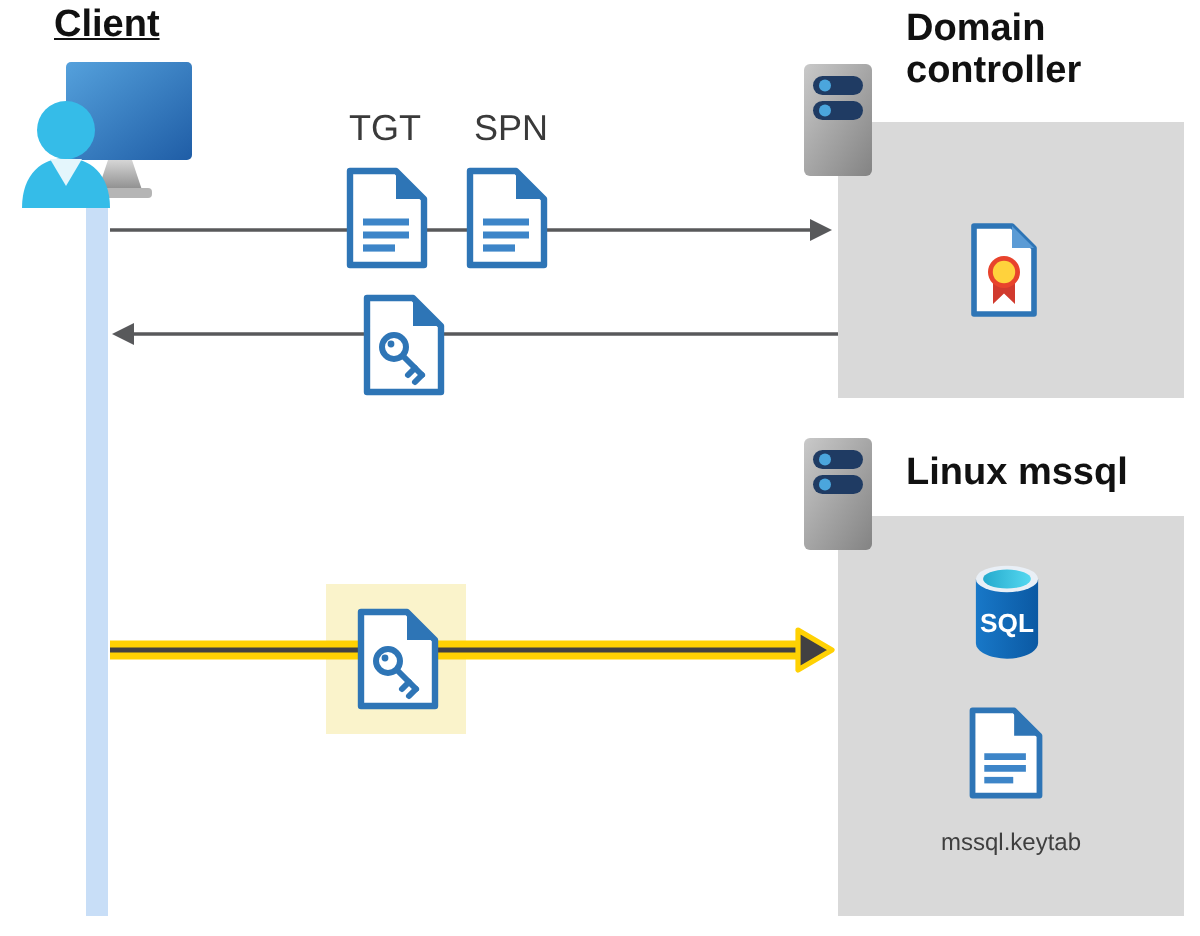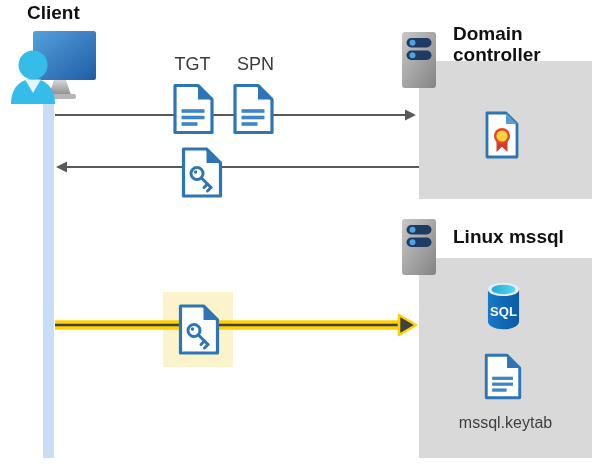--- a/index.html
+++ b/index.html
@@ -6,21 +6,21 @@
   .canvas{
     position:relative;width:600px;height:468px;background:#ffffff;overflow:hidden;
     font-family:"Liberation Sans","DejaVu Sans",sans-serif;
   }
   .abs{position:absolute;}
   .title{font-weight:700;color:#111;font-size:19px;line-height:21px;letter-spacing:0;}
   .small-label{font-size:18px;color:#3a3a3a;text-align:center;}
   .panel{background:#d9d9d9;}
   .lifeline{background:#c8def7;}
   .highlight{background:#faf3cb;}
-  .keytab-text{font-size:16px;color:#3f3f3f;text-align:center;}
+  .keytab-text{font-size:12px;color:#3f3f3f;text-align:center;}
   svg{display:block;}
 </style>
 </head>
 <body>
 
 <div class="canvas">
 
   <svg width="0" height="0" style="position:absolute" aria-hidden="true">
     <defs>
       <linearGradient id="gMon" x1="0" y1="0" x2="1" y2="1">
@@ -62,21 +62,21 @@
     <line x1="11" y1="7" x2="364" y2="7" stroke="#58595b" stroke-width="1.8"></line>
     <polygon points="12,1.5 1,7 12,12.5" fill="#58595b"></polygon>
   </svg>
 
   <svg class="abs" style="left:55px;top:312px;" width="364" height="26">
     <line x1="0" y1="13" x2="347" y2="13" stroke="#ffd103" stroke-width="9.5"></line>
     <line x1="0" y1="13" x2="347" y2="13" stroke="#414042" stroke-width="2.4"></line>
     <polygon points="344,3 361,13 344,23" fill="#414042" stroke="#ffd103" stroke-width="2.6" stroke-linejoin="round"></polygon>
   </svg>
 
-  <div class="abs title" style="left:27px;top:2px;">Client</div>
+  <div class="abs title" style="left:27px;top:2px;text-decoration:underline;">Client</div>
 
   <svg class="abs" style="left:8px;top:26px;" width="100" height="78" viewBox="0 0 100 78">
     <rect x="25" y="5" width="63" height="49" rx="2.5" fill="url(#gMon)"></rect>
     <polygon points="46,54 58,54 63,69 41,69" fill="url(#gStand)"></polygon>
     <rect x="38" y="68" width="30" height="5" rx="2" fill="#b5b5b5"></rect>
     <path d="M3 78 C3 61 13 53 25 53 C37 53 47 61 47 78 Z" fill="#35bce8"></path>
     <polygon points="17,53.5 33,53.5 25,67" fill="#e4f6fc"></polygon>
     <circle cx="25" cy="39" r="14.5" fill="#35bce8"></circle>
   </svg>
 
@@ -120,21 +120,21 @@
     <path d="M25.5 2.5 V16.5 H39.5 Z" fill="#2e75b6"></path>
     <g stroke="#2e75b6" stroke-width="3" fill="none" stroke-linecap="round">
       <circle cx="16" cy="27" r="6"></circle>
       <path d="M20.5 31.5 L30 41"></path>
       <path d="M30 41 L26.5 44.5"></path>
       <path d="M26.5 37.5 L23 41"></path>
     </g>
     <circle cx="14.5" cy="25.5" r="1.7" fill="#2e75b6"></circle>
   </svg>
 
-  <div class="abs title" style="left:453px;top:4px;width:145px;margin-top:19px;">Domain controller</div>
+  <div class="abs title" style="left:453px;top:4px;width:145px;">Domain controller</div>
 
   <svg class="abs" style="left:401px;top:31px;" width="36" height="58" viewBox="0 0 36 58">
     <rect x="1" y="1" width="34" height="56" rx="3" fill="url(#gSrv)"></rect>
     <rect x="5.5" y="7" width="25" height="9.5" rx="4.75" fill="#1f3b63"></rect>
     <circle cx="11.5" cy="11.75" r="3" fill="#4ba6dd"></circle>
     <rect x="5.5" y="19.5" width="25" height="9.5" rx="4.75" fill="#1f3b63"></rect>
     <circle cx="11.5" cy="24.25" r="3" fill="#4ba6dd"></circle>
   </svg>
 
   <svg class="abs" style="left:485px;top:111px;" width="34" height="48" viewBox="0 0 34 48">

